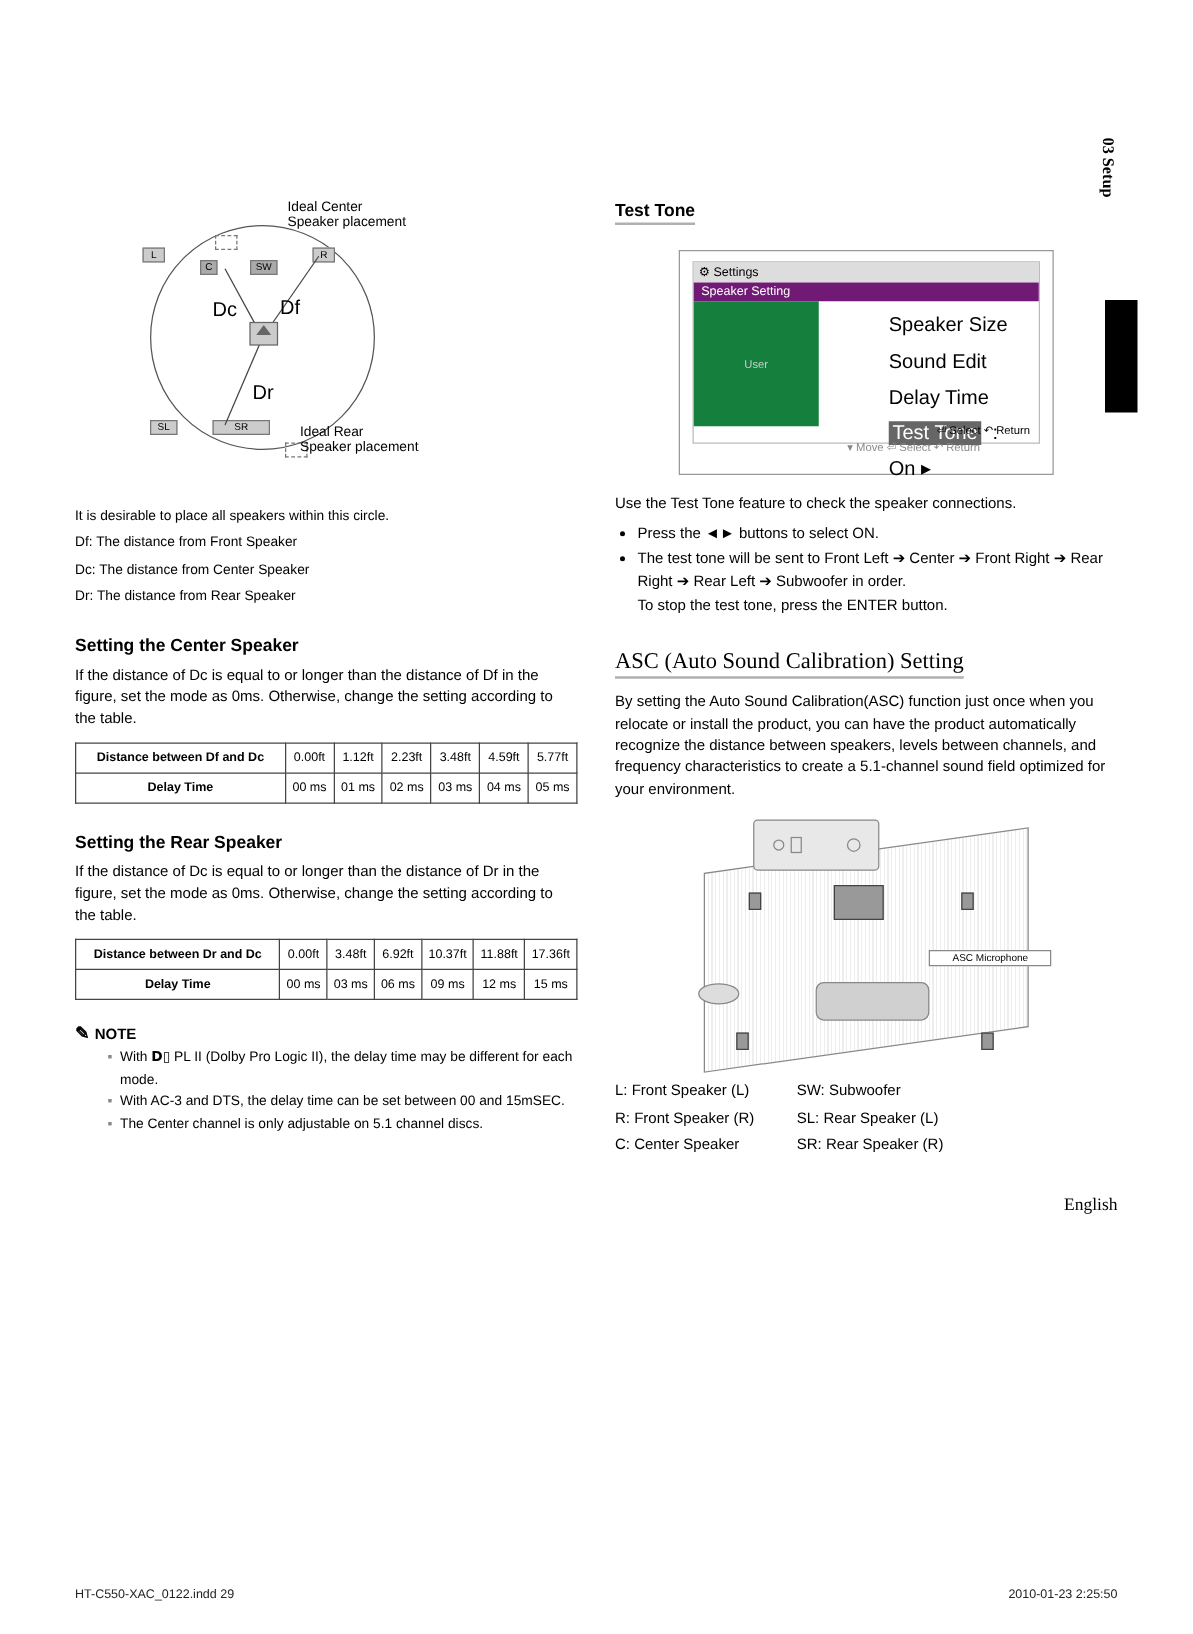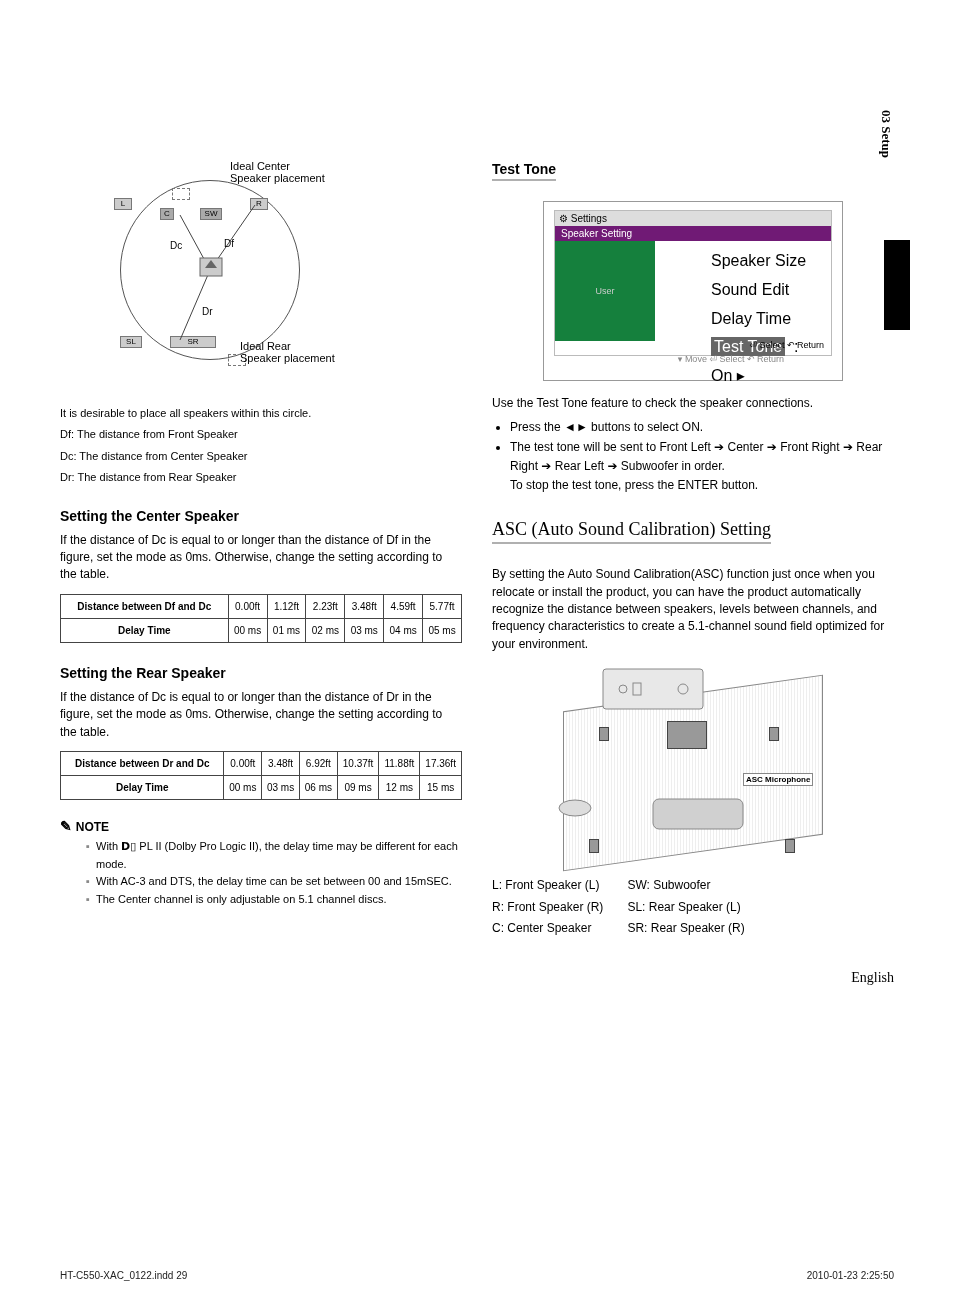--- a/index.html
+++ b/index.html
@@ -6,54 +6,54 @@
   body { margin: 0; background: #fff; font-family: Arial, Helvetica, sans-serif; color: #000; }
   .page { width: 954px; height: 1307px; position: relative; margin: 0 auto; padding: 40px 60px 20px 60px; }
   .side-tab { position: absolute; right: 60px; top: 110px; writing-mode: vertical-rl; font-size: 13px; font-family: serif; font-weight: bold; }
   .side-bar { position: absolute; right: 44px; top: 240px; width: 26px; height: 90px; background: #000; }
   .columns { display: flex; gap: 30px; margin-top: 120px; }
   .col { width: 50%; }
   .diagram-box { position: relative; height: 240px; font-size: 11px; }
   .circle { position: absolute; left: 60px; top: 20px; width: 180px; height: 180px; border: 1px solid #555; border-radius: 50%; }
   .sp-box { position: absolute; width: 18px; height: 12px; border: 1px solid #777; background: #ccc; font-size: 8px; text-align: center; line-height: 10px; }
   .sp-dash { position: absolute; width: 18px; height: 12px; border: 1px dashed #777; }
-  .diag-lbl { position: absolute; font-size: 10px; }
+  .diag-lbl { position: absolute; font-size: 16px; }
   .caption { font-size: 11px; line-height: 1.4; margin-top: 6px; }
   .h4 { font-size: 14px; font-weight: bold; margin: 22px 0 8px 0; }
   .body-txt { font-size: 12px; line-height: 1.45; }
   table.delay { border-collapse: collapse; width: 100%; margin-top: 10px; font-size: 10px; }
   table.delay td, table.delay th { border: 1px solid #444; padding: 4px 2px; text-align: center; }
   table.delay .rh { font-weight: bold; font-size: 10px; padding: 6px 2px; }
   .note-head { font-weight: bold; font-size: 12px; margin: 18px 0 4px 0; }
   .note-head .pencil { font-size: 14px; margin-right: 4px; }
   ul.note { font-size: 11px; margin: 0; padding-left: 36px; line-height: 1.6; }
   ul.note li::marker { content: "▪  "; color:#888;}
   .sec-title { font-size: 14px; font-weight: bold; border-bottom: 2px solid #b0b0b0; display: inline-block; padding-bottom: 2px; margin-bottom: 10px; }
-  .h2 { font-size: 18px; border-bottom: 2px solid #b0b0b0; display: inline-block; padding-bottom: 2px; margin: 18px 0 22px 0; font-family: serif; }
+  .h2 { font-size: 18px; border-bottom: 2px solid #b0b0b0; display: inline-block; padding-bottom: 2px; margin: 18px 0 10px 0; font-family: serif; }
   .osd { border: 1px solid #999; width: 300px; height: 180px; position: relative; margin: 10px auto 14px auto; font-size: 10px; }
   .osd-inner { position: absolute; left: 10px; top: 8px; right: 10px; bottom: 24px; border: 1px solid #bbb; }
   .osd-title { background: #ddd; font-size:10px; padding: 2px 4px; }
   .osd-sub { background: #701a75; color:#fff; font-size:10px; padding: 2px 6px; }
   .osd-body { display:flex; height:100px; }
   .osd-left { width:100px; background:#15803d; display:flex; align-items:center; justify-content:center; color:#ccc; font-size:9px;}
   .osd-right { flex:1; padding:6px 8px; font-size:16px; line-height:1.8;margin-left:48px; }
   .osd-sel { background:#666; color:#fff; padding: 1px 3px; }
   .osd-foot { position:absolute; bottom:30px; right:18px; font-size:9px;}
   .osd-foot2 { position:absolute; bottom:16px; right:58px; font-size:9px; color:#888;}
   ul.steps { font-size: 12px; margin: 6px 0; padding-left: 18px; line-height: 1.6; }
   ul.steps li { list-style: disc; }
   .asc-img { border: 0; width: 300px; height: 200px; position: relative; margin: 10px auto; }
   .room { position: absolute; left: 20px; top: 30px; width: 260px; height: 160px; border: 1px solid #888; transform: skewY(-8deg); background: repeating-linear-gradient(90deg,#fff,#fff 2px,#eee 2px,#eee 3px); }
-  .speaker-legend { display:flex; gap:24px; font-size:12px; margin-top:12px; }
+  .speaker-legend { display:flex; gap:34px; font-size:12px; margin-top:12px; }
   .speaker-legend > div { line-height: 1.8; }
   .foot-left { position: absolute; bottom: 26px; left: 60px; font-size: 10px; color: #222; }
   .foot-right { position: absolute; bottom: 26px; right: 60px; font-size: 10px; color: #222; }
   .lang { text-align: right; font-size: 14px; margin-top: 30px; font-family: serif; }
   .sp-room { position:absolute; width:10px; height:14px; background:#999; border:1px solid #444; }
-  .mic-lbl { position:absolute; font-size:8px; border:1px solid #888; padding:1px 2px; background:#fff;font-weight:bold; }
+  .mic-lbl { position:absolute; font-size:8px; border:1px solid #888; padding:1px 18px; background:#fff; }
 </style>
 </head>
 <body>
 
 <div class="page">
   <div class="side-tab">03   Setup</div>
   <div class="side-bar"></div>
 
   <div class="columns">
 

